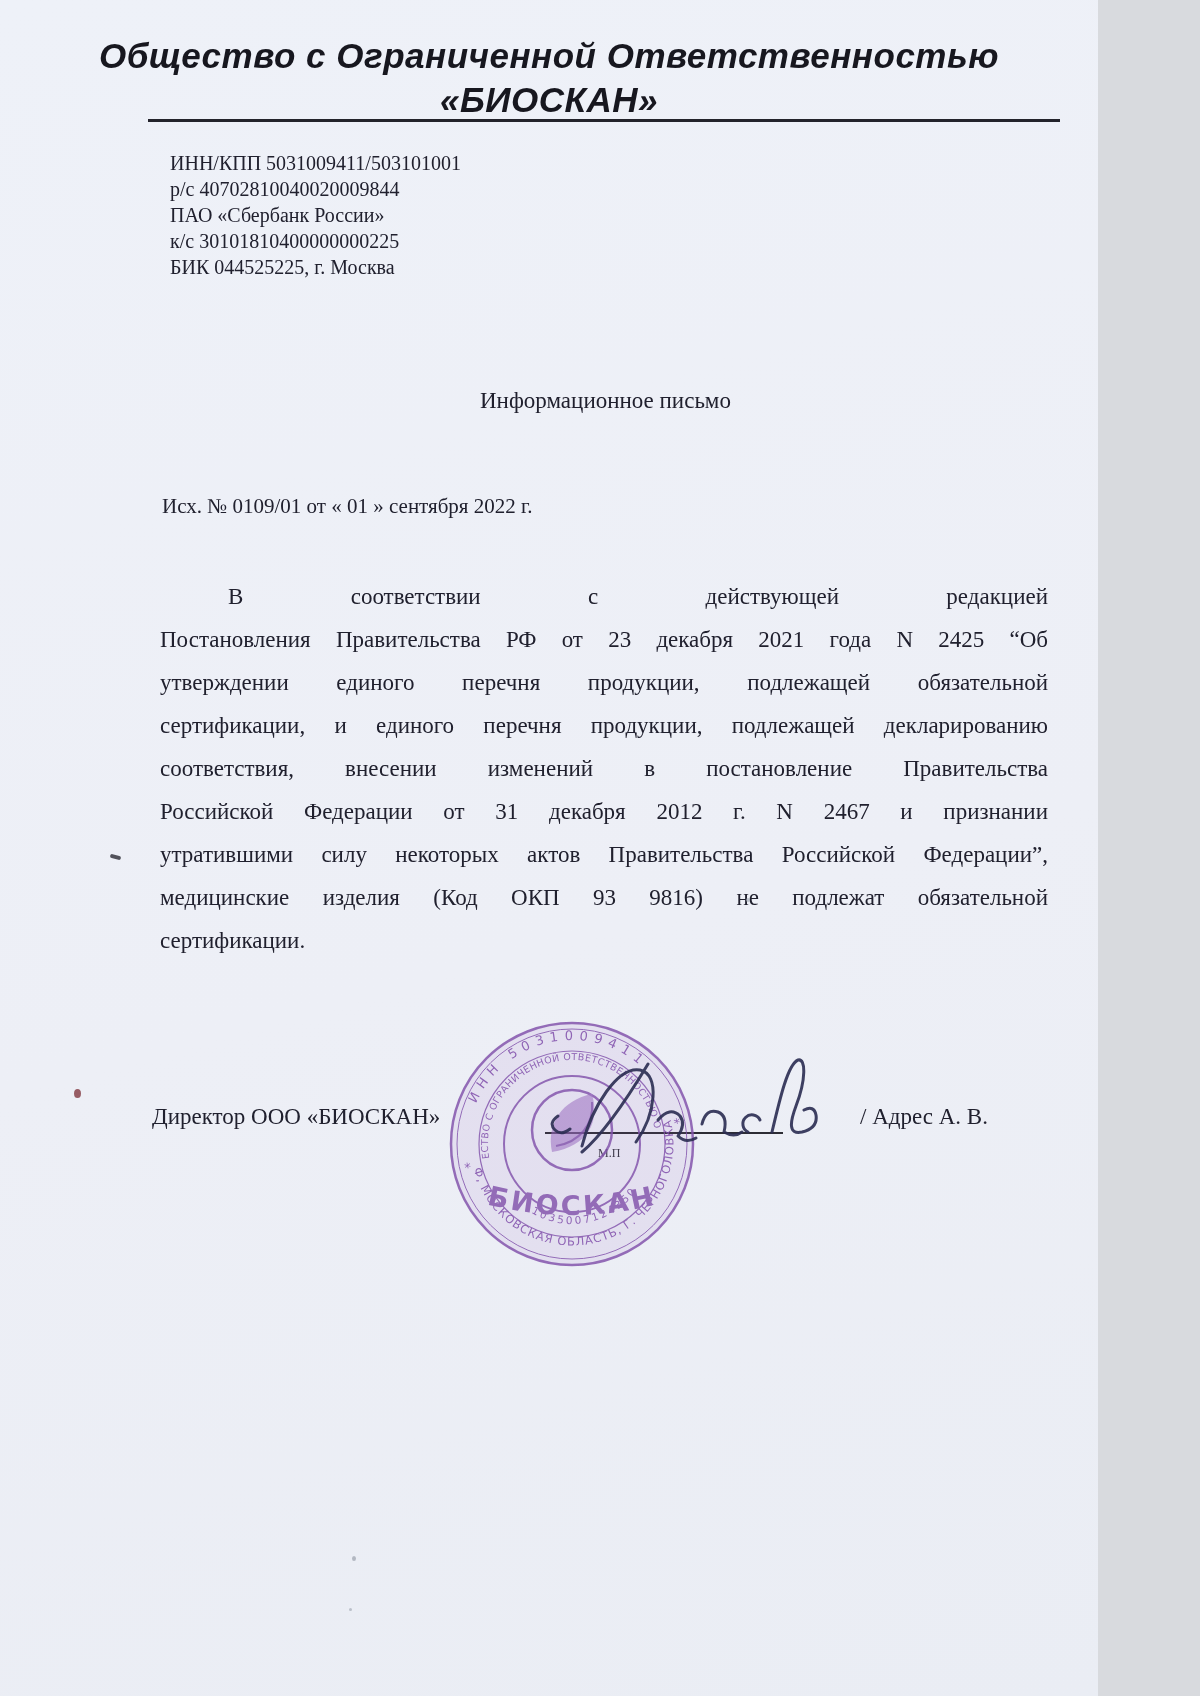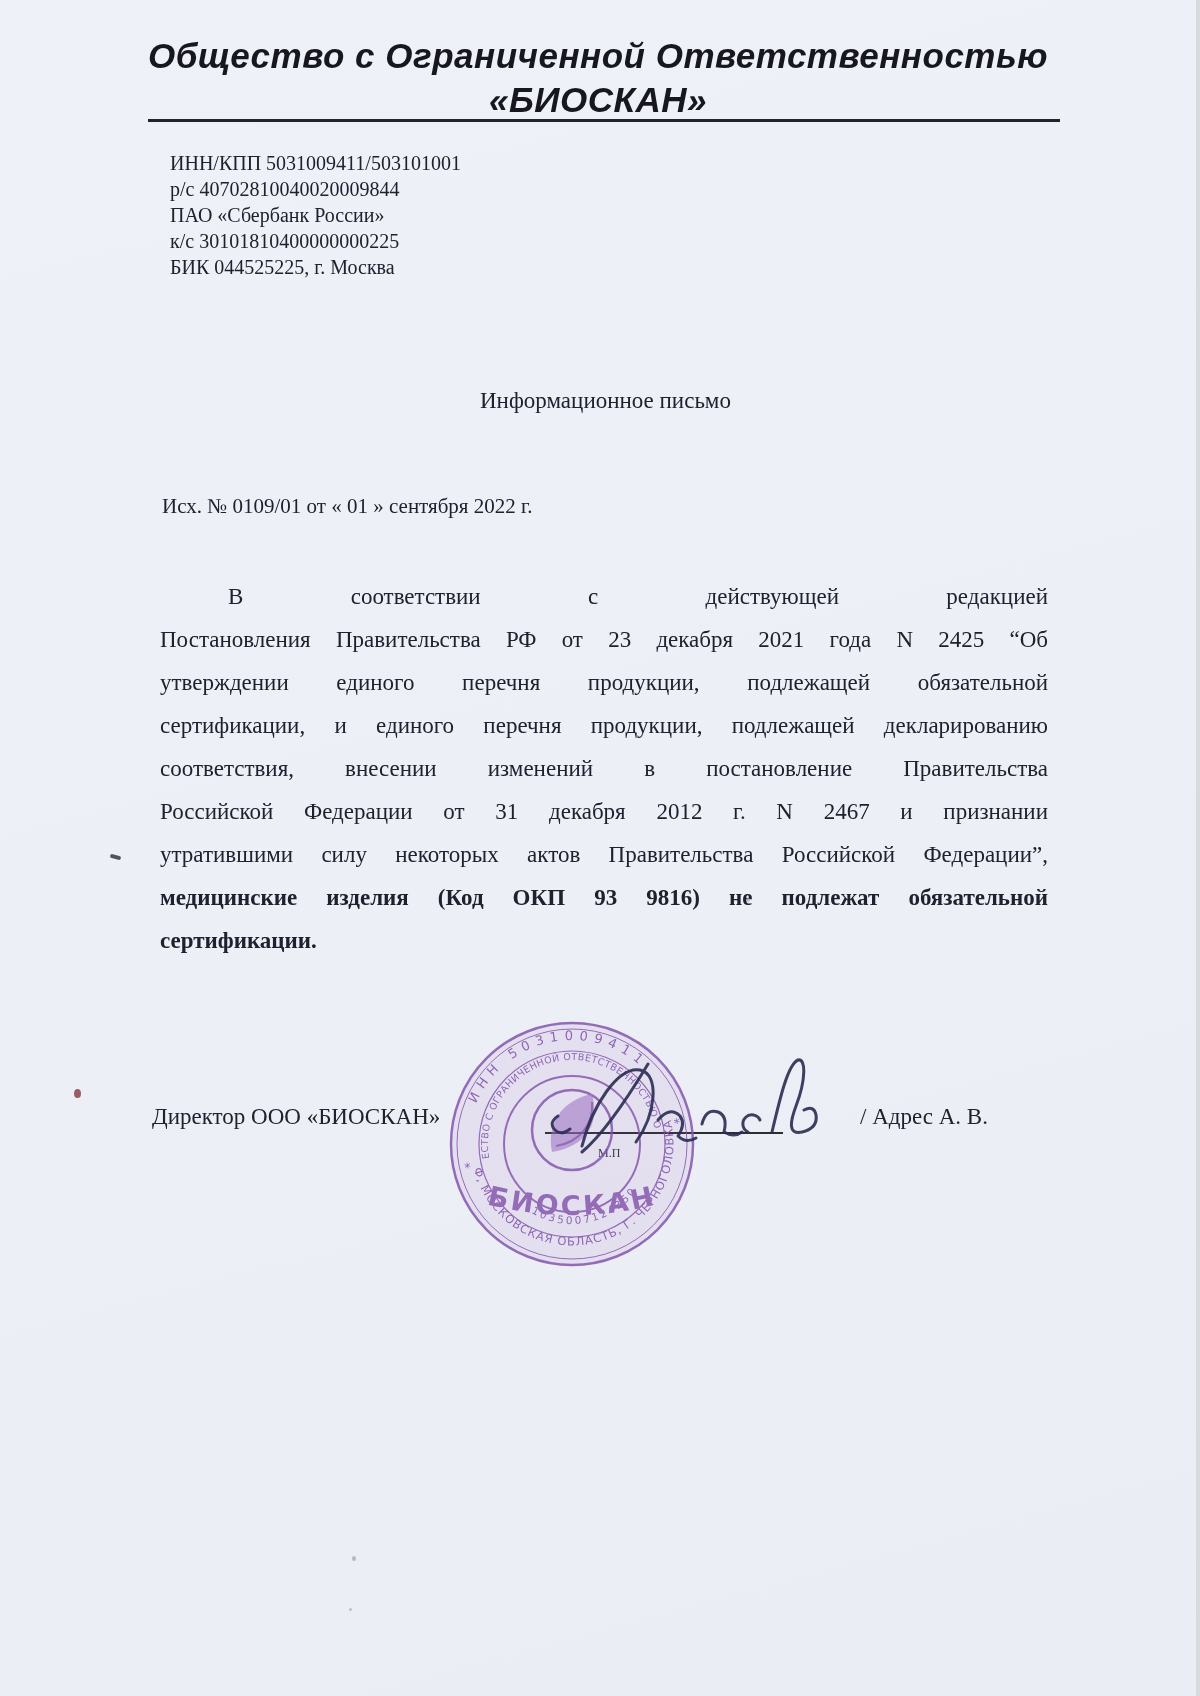--- a/index.html
+++ b/index.html
@@ -1,18 +1,18 @@
 <!DOCTYPE html>
 <html><head>
 <meta charset="utf-8">
 <style>
   html,body{margin:0;padding:0;background:#d8dade;}
   .page{
     position:relative;
-    width:1196px;height:1696px;
+    width:1098px;height:1696px;
     background:linear-gradient(165deg,#eef1f8 0%,#edeff6 55%,#eaedf4 100%);
     font-family:"Liberation Serif","DejaVu Serif",serif;
     color:#20202e;
     overflow:hidden;
   }
   
   .company-title{
     position:absolute;top:34px;left:0;width:100%;
     text-align:center;
     font-family:"Liberation Sans","DejaVu Sans",sans-serif;
@@ -33,21 +33,21 @@
   .doc-type{position:absolute;top:388px;left:480px;font-size:23px;}
   .ref-line{position:absolute;top:478px;left:162px;font-size:21px;margin-top:16px;}
   
   .body-text{position:absolute;top:575px;left:160px;width:888px;font-size:23px;}
   .body-line{
     height:43px;line-height:43px;
     text-align:justify;text-align-last:justify;text-justify:inter-word;
     white-space:normal;
   }
   .body-line.indent{padding-left:68px;}
-  .body-line.bold{font-weight:bold;}
+  .body-line.bold{font-weight:normal;}
   .body-line.no-justify{text-align:right;text-align-last:left;}
   
   .director-label{position:absolute;top:1104px;left:152px;font-size:23px;}
   .sig-rule{position:absolute;top:1132px;left:545px;width:238px;height:2px;background:#2c2c34;}
   .signed-name{position:absolute;top:1104px;left:860px;font-size:23px;}
   .mp-label{position:absolute;top:1146px;left:598px;font-size:12px;color:#33333d;}
   
   .stamp{position:absolute;top:1012px;left:440px;width:264px;height:264px;opacity:.85;}
   .stamp svg{width:100%;height:100%;}
   

